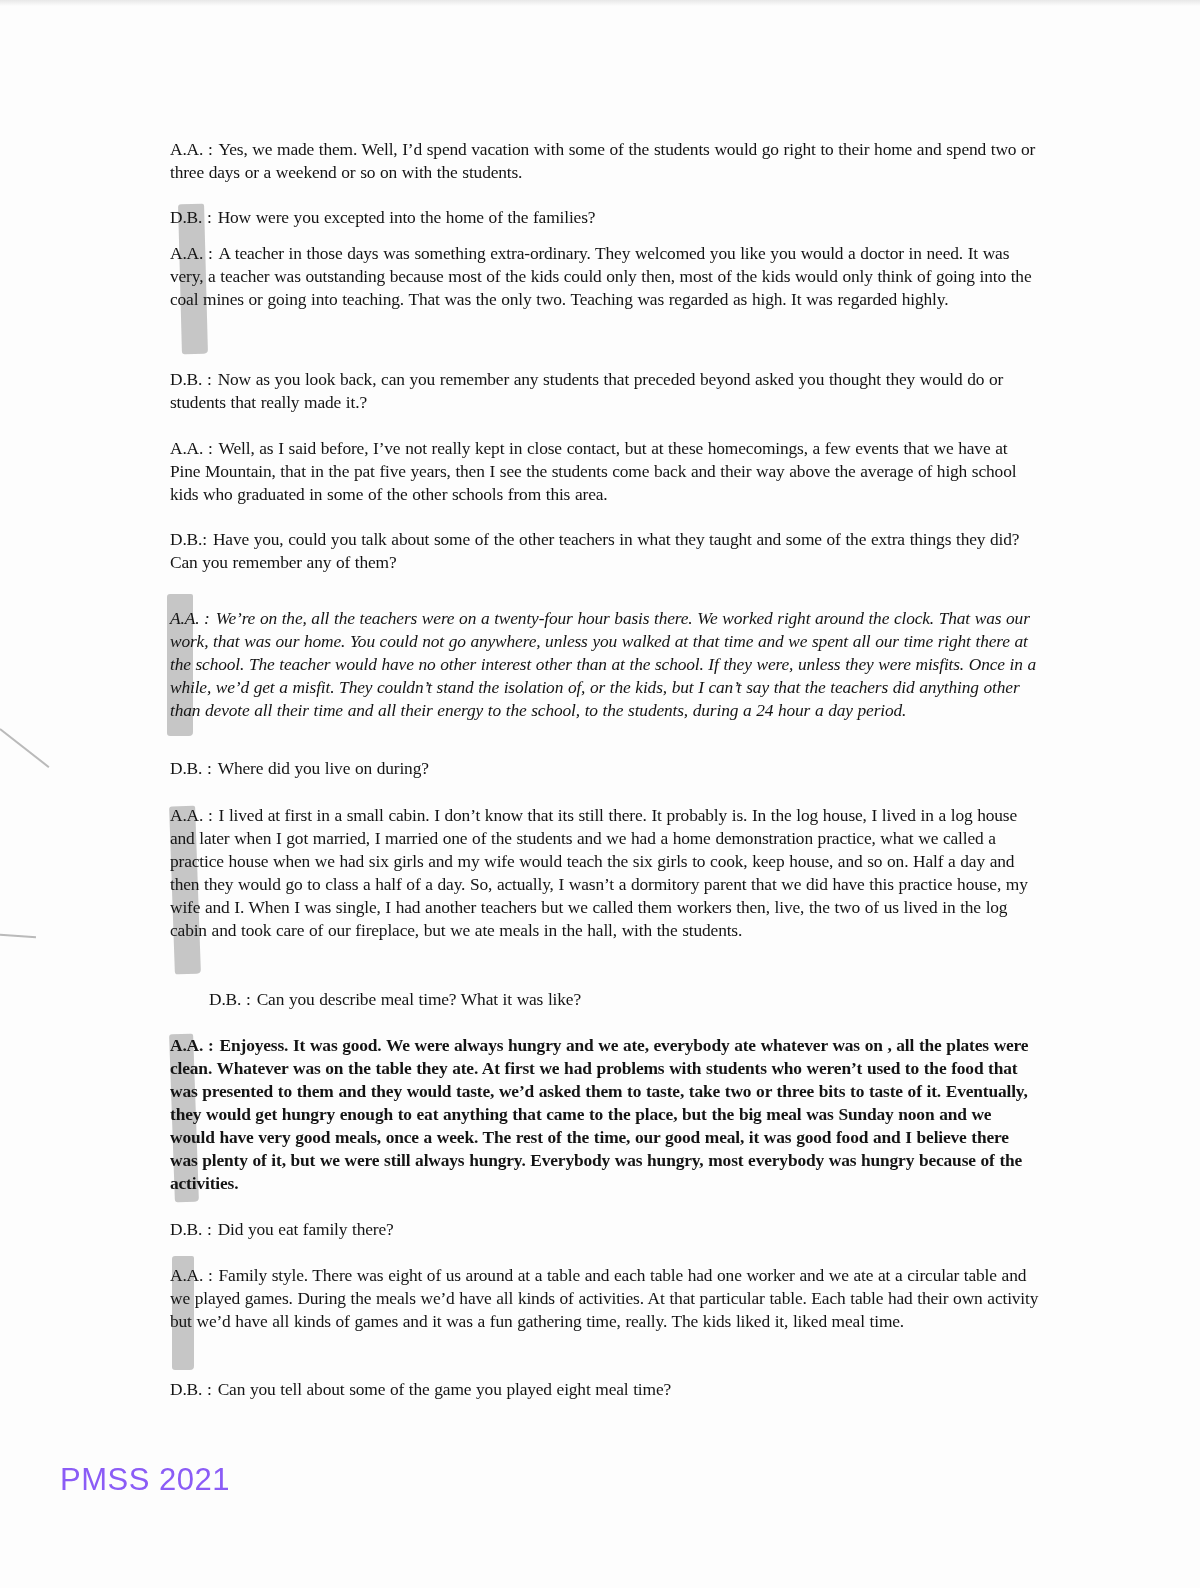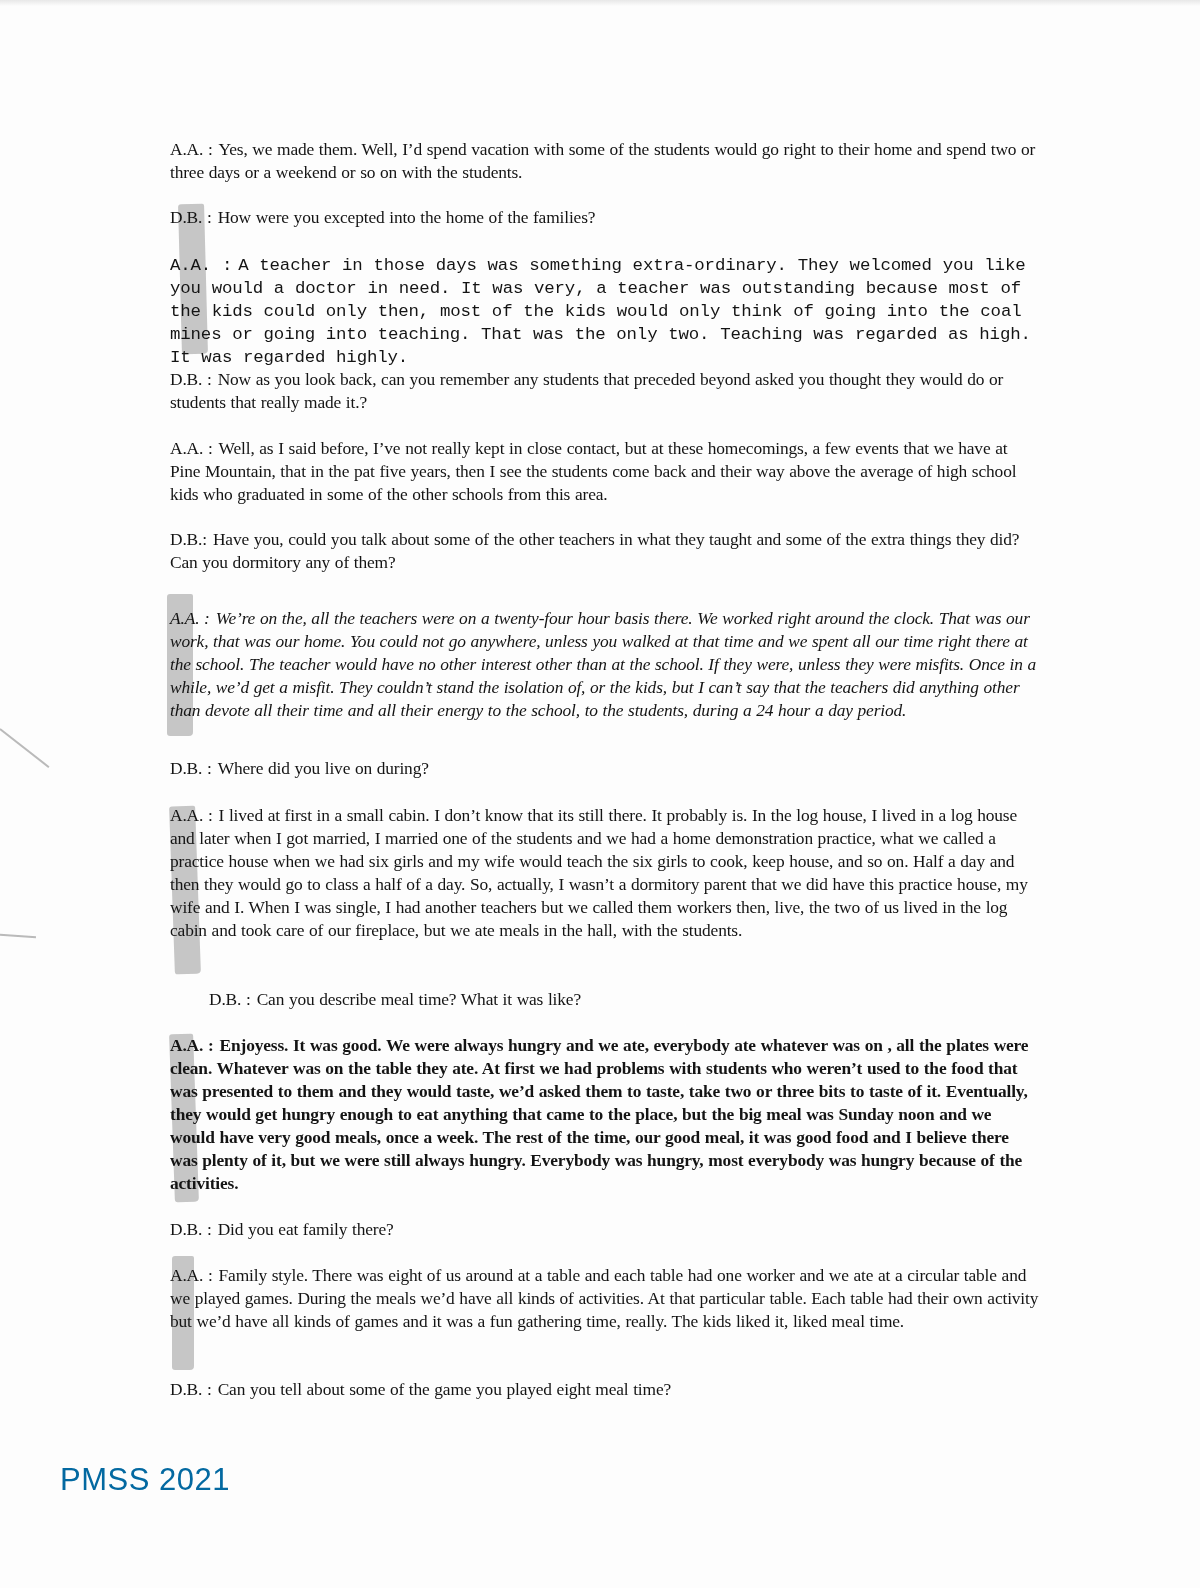--- a/index.html
+++ b/index.html
@@ -47,21 +47,21 @@
       border-radius: 3px 2px 4px 3px;
       z-index: 0;
     }
     .text-block { z-index: 1; }
     .watermark {
       position: absolute;
       left: 60px;
       top: 1462px;
       font-family: "Liberation Sans", "DejaVu Sans", sans-serif;
       font-size: 31px;
-      color: #0369a1;
+      color: #8b5cf6;
       letter-spacing: 0.5px;
     }
     .scratch {
       position: absolute;
       background: #9c9c9c;
       height: 2px;
       opacity: 0.7;
     }
     .scanline-top {
       position: absolute;
@@ -85,31 +85,31 @@
   <div class="scratch" style="left:0px; top:728px; width:62px; transform:rotate(38deg); transform-origin:left center;"></div>
   <div class="scratch" style="left:0px; top:935px; width:36px; transform:rotate(4deg);"></div>
 
   <div class="text-block" style="top:138px;">
     <p class="para" style="top:0px;">
       <span class="speaker">A.A. :</span><span>Yes, we made them.  Well, I’d spend vacation with some of the students would go right to their home and spend two or three days or a weekend or so on with the students.</span>
     </p>
     <p class="para" style="top:68px;">
       <span class="speaker">D.B. :</span><span>How were you excepted into the home of the families?</span>
     </p>
-    <p class="para" style="top:116px;font-family:Liberation Mono, monospace;">
+    <p class="para" style="top:104px;">
       <span class="speaker">A.A. :</span><span>A teacher in those days was something extra-ordinary.  They welcomed you like you would a doctor in need.  It was very, a teacher was outstanding because most of the kids could only then, most of the kids would only think of going into the coal mines or going into teaching.  That was the only two.  Teaching was regarded as high.  It was regarded highly.</span>
     </p>
     <p class="para" style="top:230px;">
       <span class="speaker">D.B. :</span><span>Now as you look back, can you remember any students that preceded beyond asked you thought they would do or students that really made it.?</span>
     </p>
     <p class="para" style="top:299px;">
       <span class="speaker">A.A. :</span><span>Well, as I said before, I’ve not really kept in close contact, but at these homecomings, a few events that we have at Pine Mountain, that in the pat five years, then I see the students come back and their way above the average of high school kids who graduated in some of the other schools from this area.</span>
     </p>
     <p class="para" style="top:390px;">
-      <span class="speaker">D.B.:</span><span>Have you, could you talk about some of the other teachers in what they taught and some of the extra things they did?  Can you dormitory any of them?</span>
+      <span class="speaker">D.B.:</span><span>Have you, could you talk about some of the other teachers in what they taught and some of the extra things they did?  Can you remember any of them?</span>
     </p>
     <p class="para" style="top:469px;font-style:italic;">
       <span class="speaker">A.A. :</span><span>We’re on the, all the teachers were on a twenty-four hour basis there.  We worked right around the clock.  That was our work, that was our home.  You could not go anywhere, unless you walked at that time and we spent all our time right there at the school.  The teacher would have no other interest other than at the school.  If they were, unless they were misfits.  Once in a while, we’d get a misfit.  They couldn’t stand the isolation of, or the kids, but I can’t say that the teachers did anything other than devote all their time and all their energy to the school, to the students, during a 24 hour a day period.</span>
     </p>
     <p class="para" style="top:619px;">
       <span class="speaker">D.B. :</span><span>Where did you live on during?</span>
     </p>
     <p class="para" style="top:666px;">
       <span class="speaker">A.A. :</span><span>I lived at first in a small cabin.  I don’t know that its still there.  It probably is.  In the log house, I lived in a log house and later when I got married, I married one of the students and we had a home demonstration practice,  what we called a practice house when we had six girls and my wife would teach the six girls to cook, keep house, and so on.  Half a day and then they would go to class a half of a day.  So, actually, I wasn’t a dormitory parent that we did have this practice house, my wife and I.  When I was single, I had another teachers but we called them workers then, live, the two of us lived in the log cabin and took care of our fireplace, but we ate meals in the hall, with the students.</span>
     </p>

